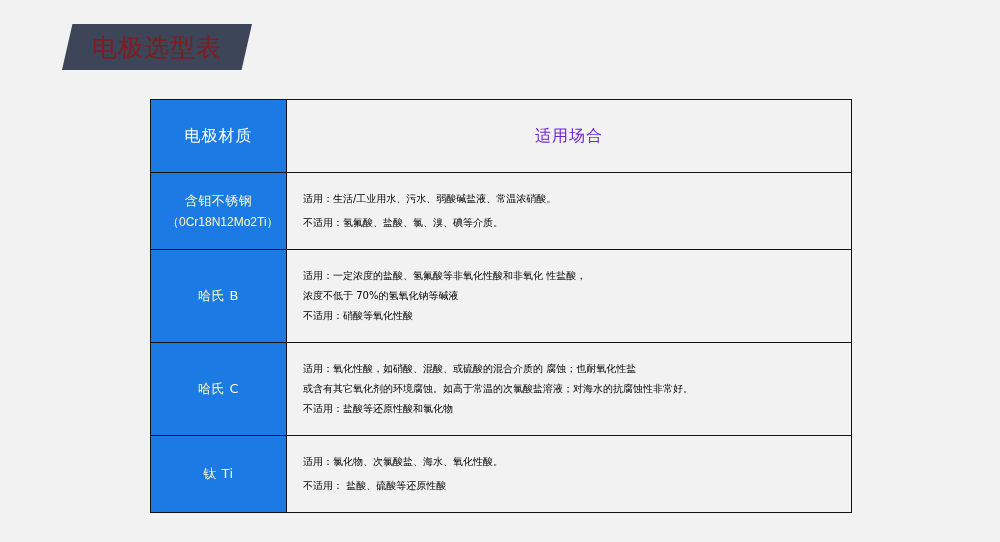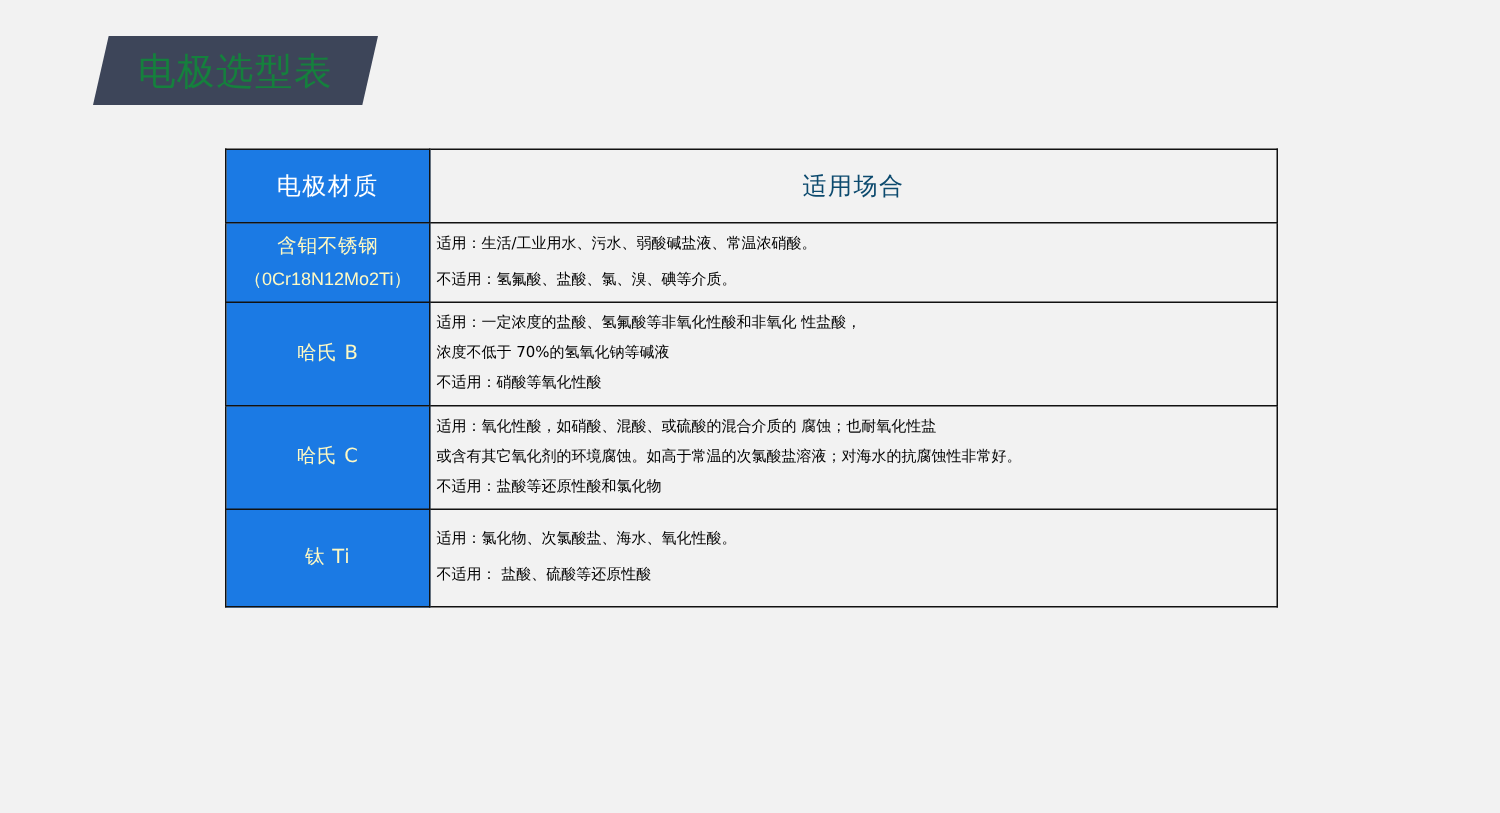--- a/index.html
+++ b/index.html
@@ -29,59 +29,59 @@
     background: #3d4559;
     -webkit-clip-path: polygon(5.5% 0, 100% 0, 94.5% 100%, 0 100%);
     clip-path: polygon(5.5% 0, 100% 0, 94.5% 100%, 0 100%);
   }
   #title-banner .banner-text {
     position: absolute;
     inset: 0;
     display: flex;
     align-items: center;
     justify-content: center;
-    color: #15803d;
+    color: #7f1d1d;
     font-size: 25px;
     letter-spacing: 1px;
     font-weight: 400;
     white-space: nowrap;
   }
 
   
   #spec-table {
     position: absolute;
     left: 150px;
     top: 99px;
     width: 701px;
     border-collapse: collapse;
     table-layout: fixed;
     background: #f2f2f2;
   }
   #spec-table td, #spec-table th {
     border: 1px solid #111111;
-    padding: 4px;
+    padding: 16px;
     vertical-align: middle;
   }
 
   .col-mat { width: 136px; }
   .col-use { width: 565px; }
 
   
   .hdr-mat {
     background: #1b7ae4;
     color: #ffffff;
     text-align: center;
     font-size: 16px;
     font-weight: 400;
     height: 40px;
     letter-spacing: 1px;
   }
   .hdr-use {
     background: #f2f2f2;
-    color: #0c4a6e;
+    color: #6d28d9;
     text-align: center;
     font-size: 16px;
     font-weight: 400;
     height: 40px;
     letter-spacing: 1px;
   }
 
   
   .mat-cell {
     background: #1b7ae4;

